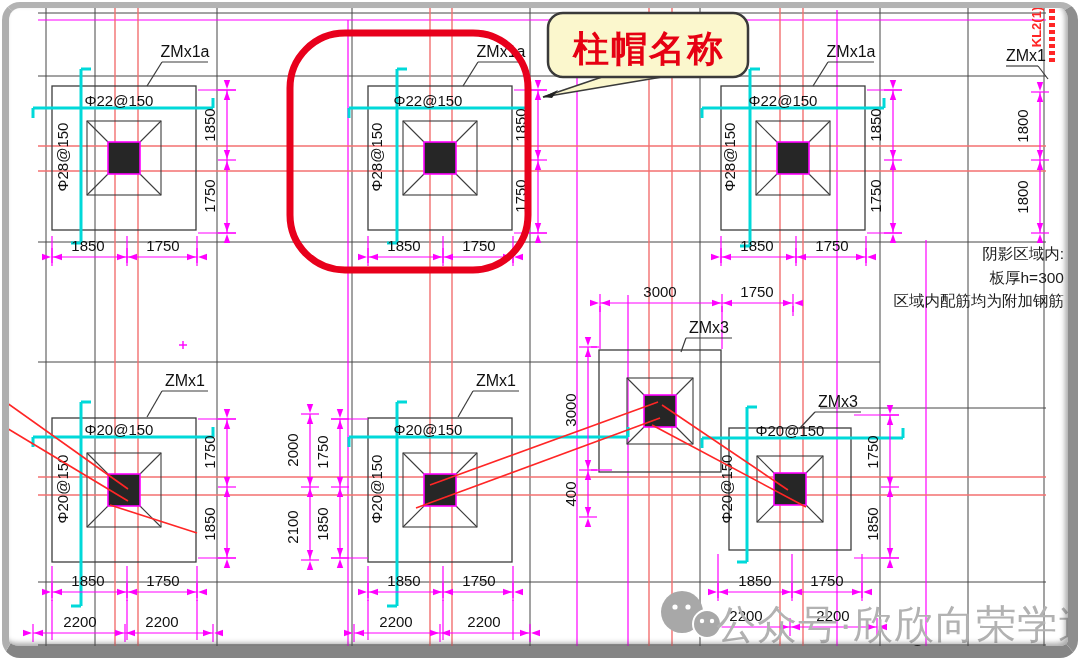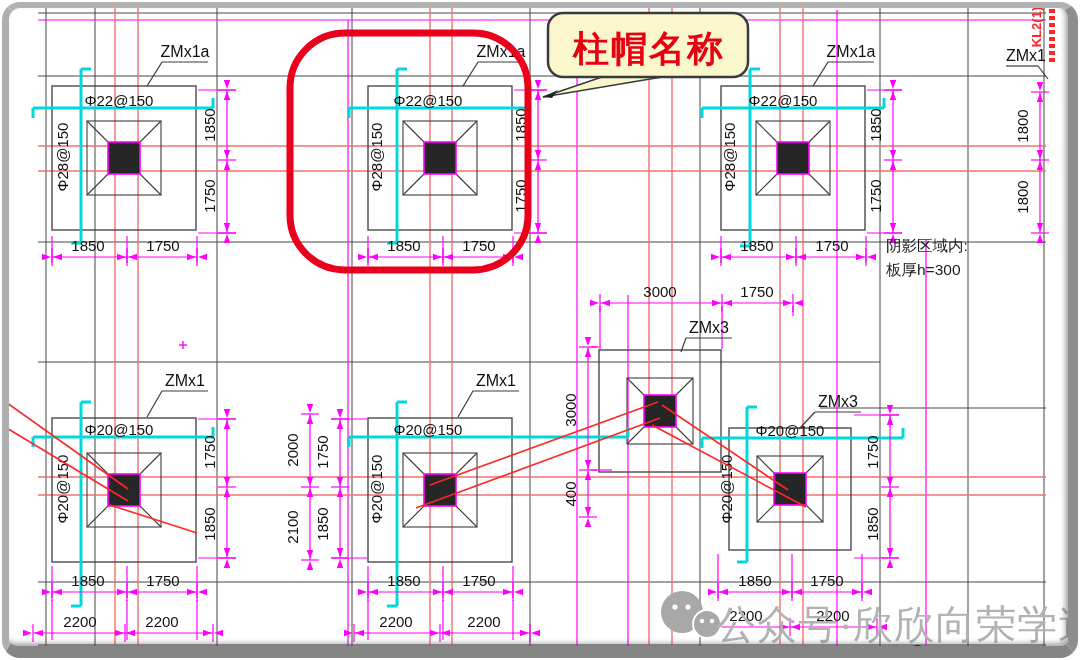--- a/index.html
+++ b/index.html
@@ -7,21 +7,21 @@
          font-family:"Liberation Sans","DejaVu Sans",sans-serif;}
   
   #frame{position:absolute;inset:2px;border-radius:18px;pointer-events:none;z-index:50;
          border-top:6px solid #b3b3b3;border-left:7px solid #aFaFaF;
          border-right:10px solid #8e8e8e;border-bottom:12px solid #858585;
          box-shadow:inset -3px -3px 5px rgba(70,70,70,.45), 0 0 0 3px #ffffff;}
   #cad{position:absolute;left:0;top:0;z-index:1;}
   .overlay{position:absolute;z-index:10;}
   #callout-text{left:552px;top:20px;width:194px;height:54px;display:flex;align-items:flex-end;justify-content:center;
         font-size:36px;font-weight:bold;letter-spacing:2px;z-index:12;}
-  #note-block{left:886px;top:234px;width:178px;font-size:15.5px;line-height:23.5px;color:#1c1c1c;z-index:8;}
+  #note-block{left:886px;top:242px;width:178px;font-size:15.5px;line-height:23.5px;color:#1c1c1c;z-index:8;text-align:right;}
   #note-block .ind{padding-left:20px;display:block;}
   #note-block span{display:block;white-space:nowrap;}
   #watermark-text{left:716px;top:597px;font-size:40px;letter-spacing:1px;color:#b2b2b2;z-index:14;white-space:nowrap;}
 </style>
 </head>
 <body>
 
 <div id="stage">
   <svg id="cad" width="1080" height="660" viewBox="0 0 1080 660">
       <rect x="0" y="0" width="1080" height="660" fill="#ffffff"></rect>
@@ -482,20 +482,21 @@
       <text x="915" y="656" fill="#101010" font-size="15" font-family="&quot;Liberation Sans&quot;,&quot;DejaVu Sans&quot;,sans-serif" text-anchor="middle">Φ14@150</text>
     </svg>
 
   <div class="overlay" id="callout-text" style="color: rgb(230, 0, 18);">
     <span>柱帽名称</span>
   </div>
 
   <div class="overlay" id="note-block">
     <span>阴影区域内:</span>
     <span>板厚h=300</span>
+    <span>区域内配筋均为附加钢筋</span>
   </div>
 
   <div class="overlay" id="watermark-text">
     <span>公众号·欣欣向荣学造价</span>
   </div>
 
   <div id="frame"></div>
 </div>
 
 </body></html>

